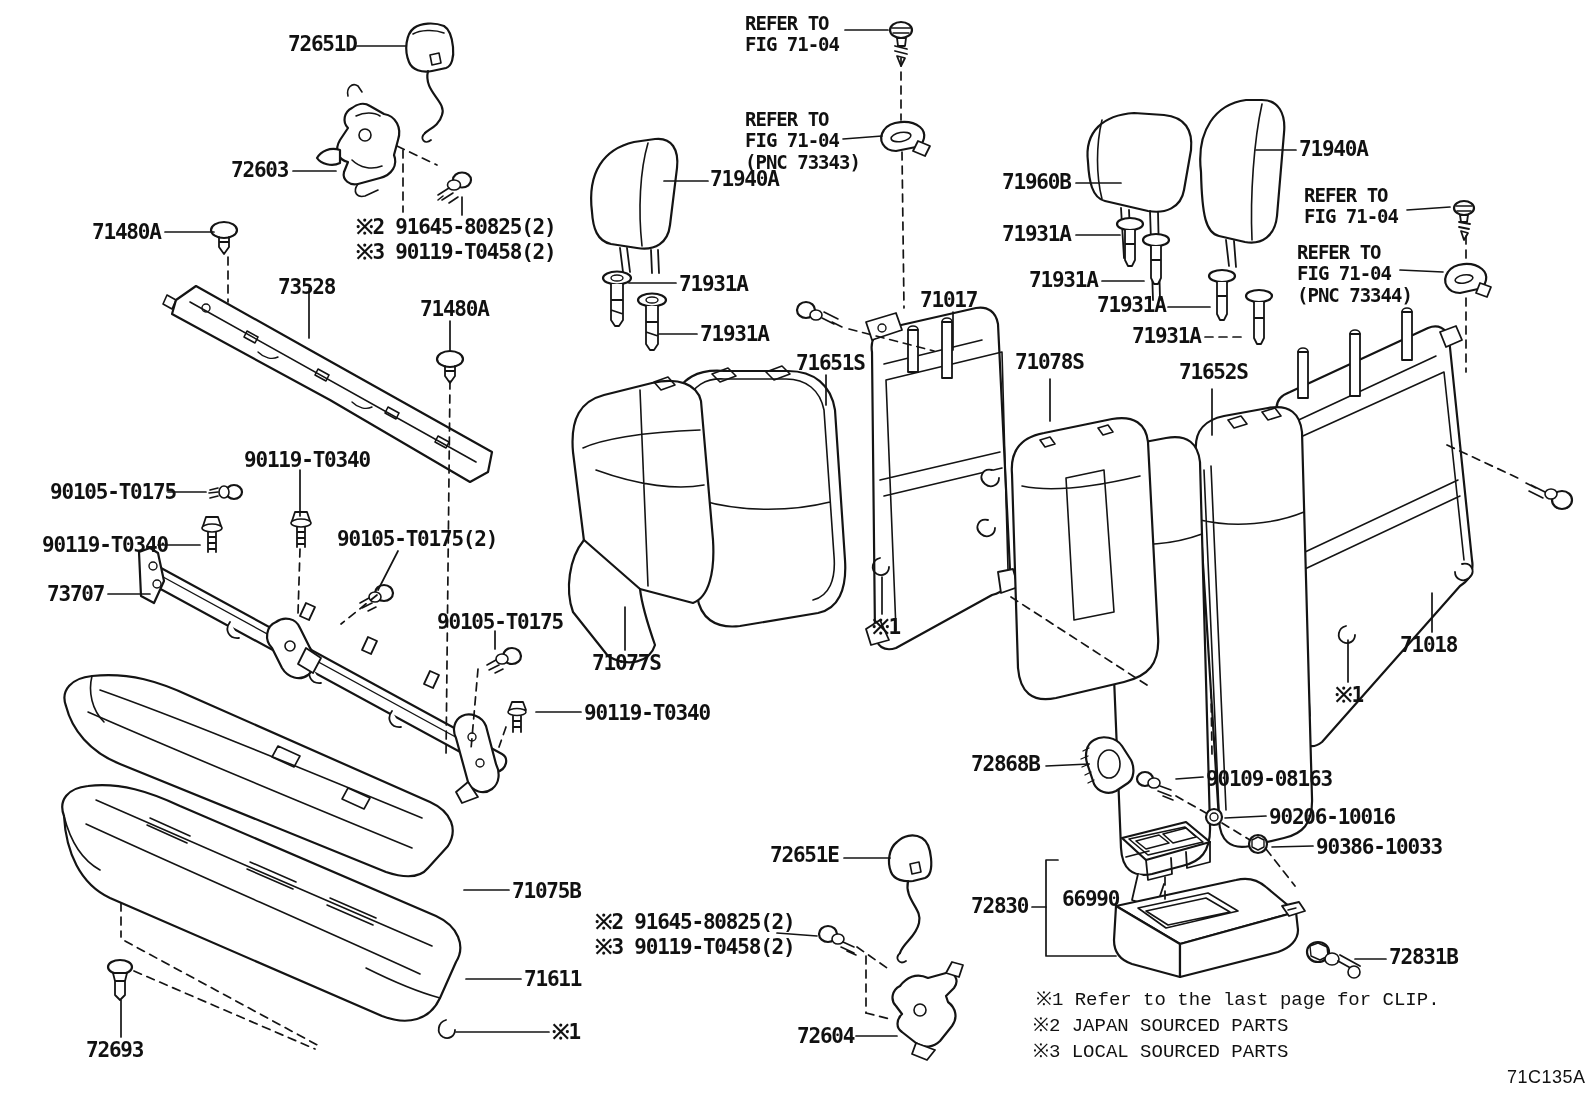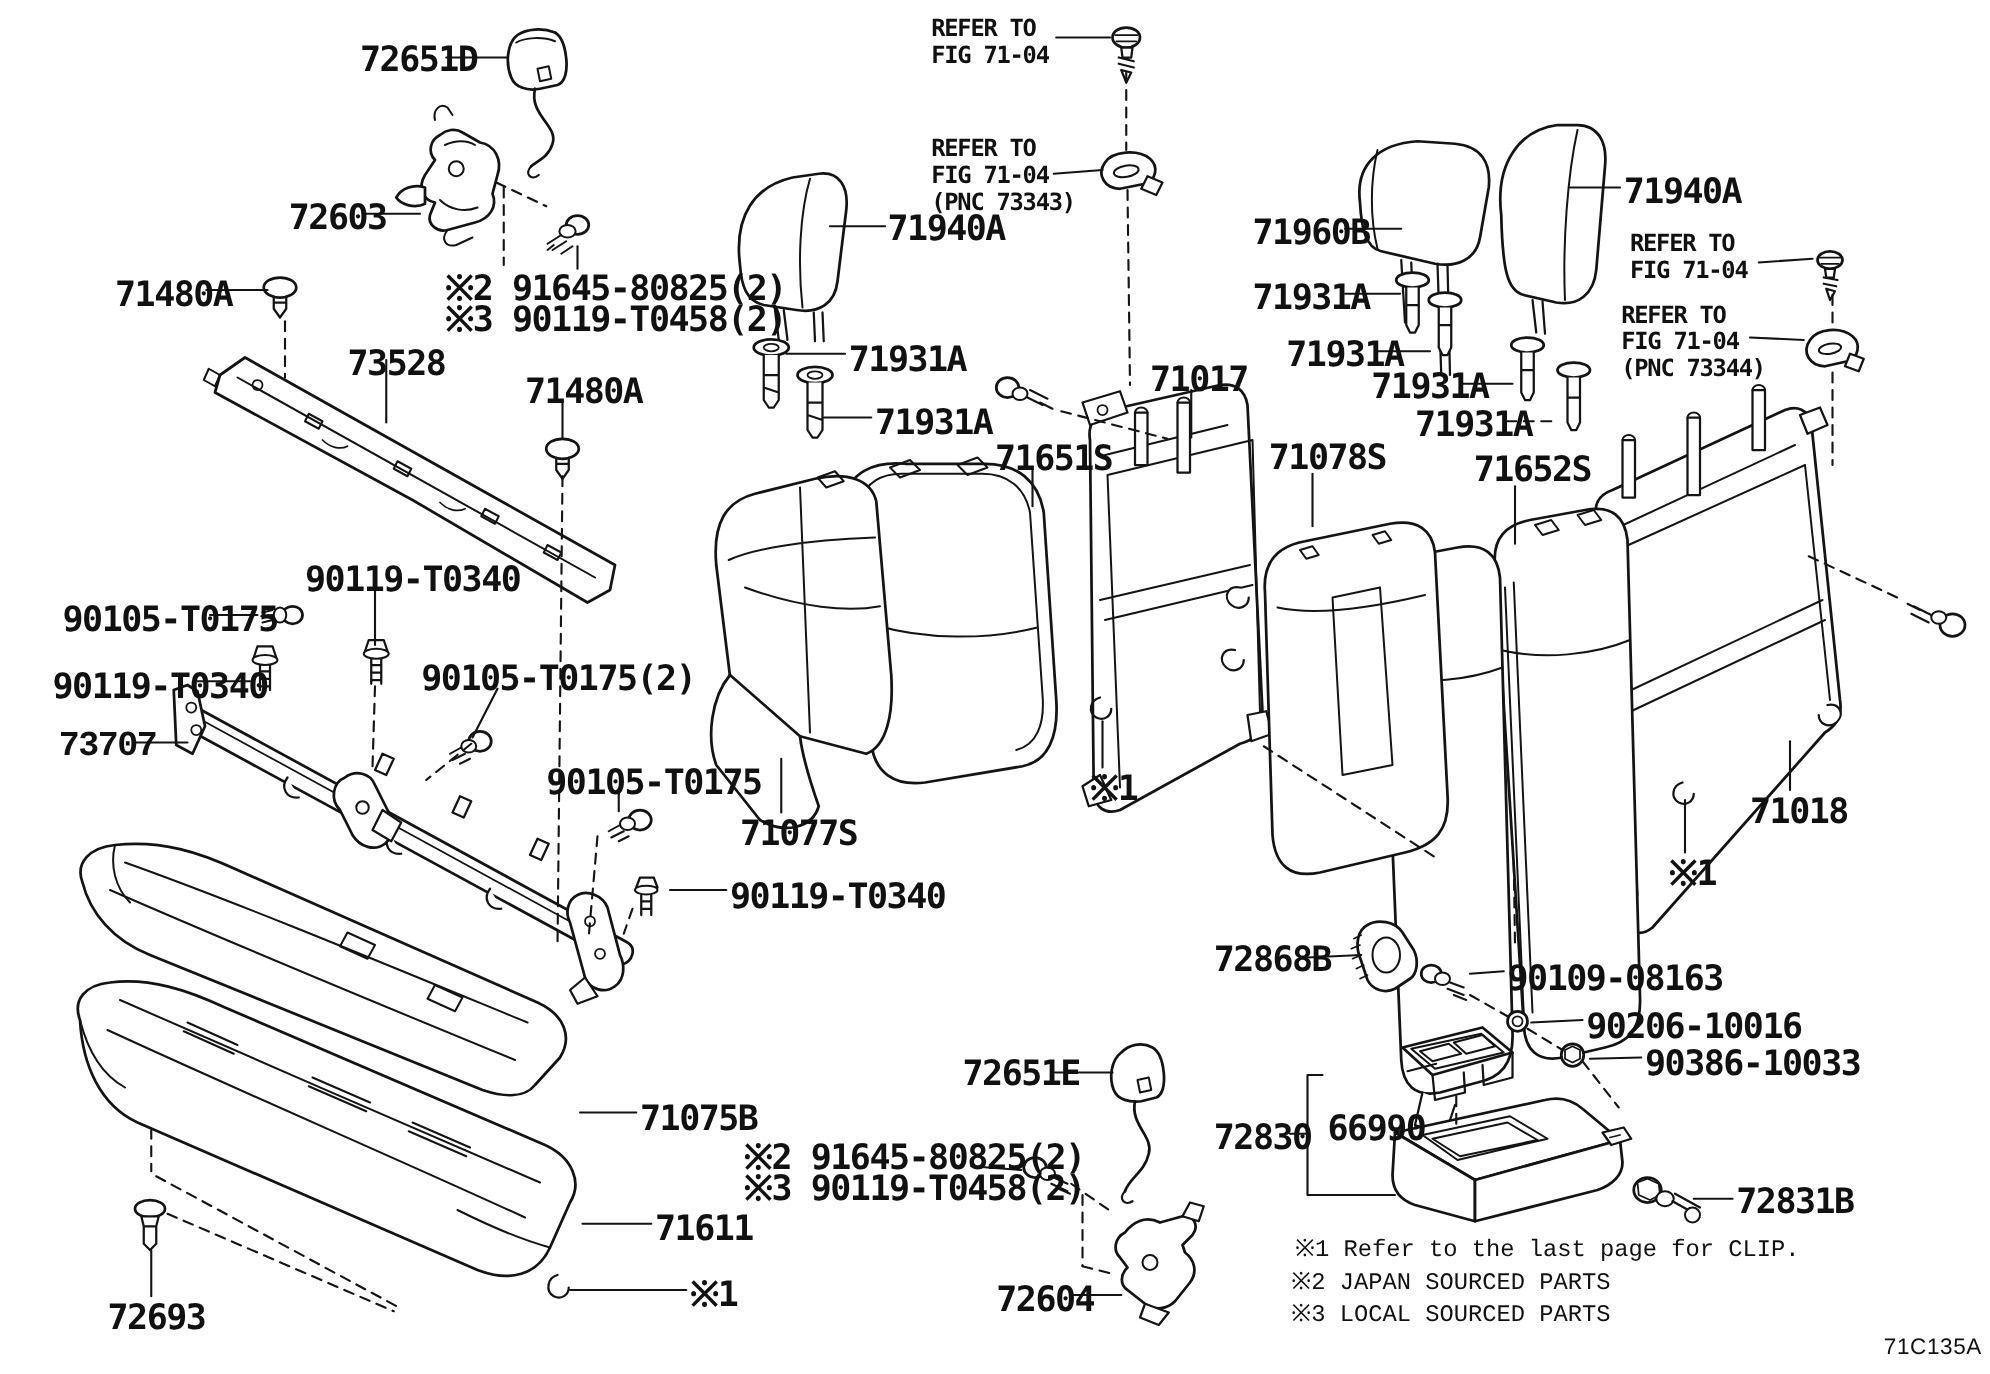--- a/index.html
+++ b/index.html
@@ -1,19 +1,19 @@
 <!DOCTYPE html>
 <html><head>
 <meta charset="utf-8">
 <style>
   html,body{margin:0;padding:0;background:#fff;}
   #page{position:relative;width:1592px;height:1099px;background:#fff;overflow:hidden;
         font-family:"DejaVu Sans Mono",monospace;}
   #art{position:absolute;left:0;top:0;}
-  .lbl{position:absolute;color:#111;font-weight:700;font-size:28px;letter-spacing:-1.2px;
+  .lbl{position:absolute;color:#111;font-weight:700;font-size:21px;letter-spacing:-1.2px;
        line-height:1.02;white-space:pre;}
   .lbl.refer{font-size:19px;letter-spacing:-1px;line-height:1.12;}
   .lbl.legend{font-family:Liberation Mono, monospace;font-weight:400;font-size:19px;
               letter-spacing:0;}
   .lbl.code{font-family:"Liberation Sans",sans-serif;font-weight:400;font-size:18px;
             letter-spacing:0.5px;}
 </style>
 </head>
 <body>
 
@@ -400,21 +400,21 @@
       <div class="lbl part" style="left: 231px; top: 160px;">72603</div>
       <div class="lbl part" style="left: 356px; top: 217px;">※2 91645-80825(2)</div>
       <div class="lbl part" style="left: 356px; top: 242px;">※3 90119-T0458(2)</div>
       <div class="lbl part" style="left: 92px; top: 222px;">71480A</div>
       <div class="lbl part" style="left: 278px; top: 264px; margin-top: 13px;">73528</div>
       <div class="lbl part" style="left: 420px; top: 299px;">71480A</div>
       <div class="lbl part" style="left: 244px; top: 450px;">90119-T0340</div>
       <div class="lbl part" style="left: 50px; top: 482px;">90105-T0175</div>
       <div class="lbl part" style="left: 42px; top: 535px;">90119-T0340</div>
       <div class="lbl part" style="left: 337px; top: 529px;">90105-T0175(2)</div>
-      <div class="lbl part" style="left: 47px; top: 584px; font-family: Liberation Mono, monospace;">73707</div>
+      <div class="lbl part" style="left: 47px; top: 584px;">73707</div>
       <div class="lbl part" style="left: 437px; top: 612px;">90105-T0175</div>
       <div class="lbl part" style="left: 592px; top: 653px;">71077S</div>
       <div class="lbl part" style="left: 584px; top: 703px;">90119-T0340</div>
       <div class="lbl part" style="left: 512px; top: 881px;">71075B</div>
       <div class="lbl part" style="left: 524px; top: 969px;">71611</div>
       <div class="lbl part" style="left: 552px; top: 1022px;">※1</div>
       <div class="lbl part" style="left: 86px; top: 1040px;">72693</div>
       <div class="lbl refer" style="left: 745px; top: 13px;">REFER TO
 FIG 71-04</div>
       <div class="lbl refer" style="left: 745px; top: 109px;">REFER TO

